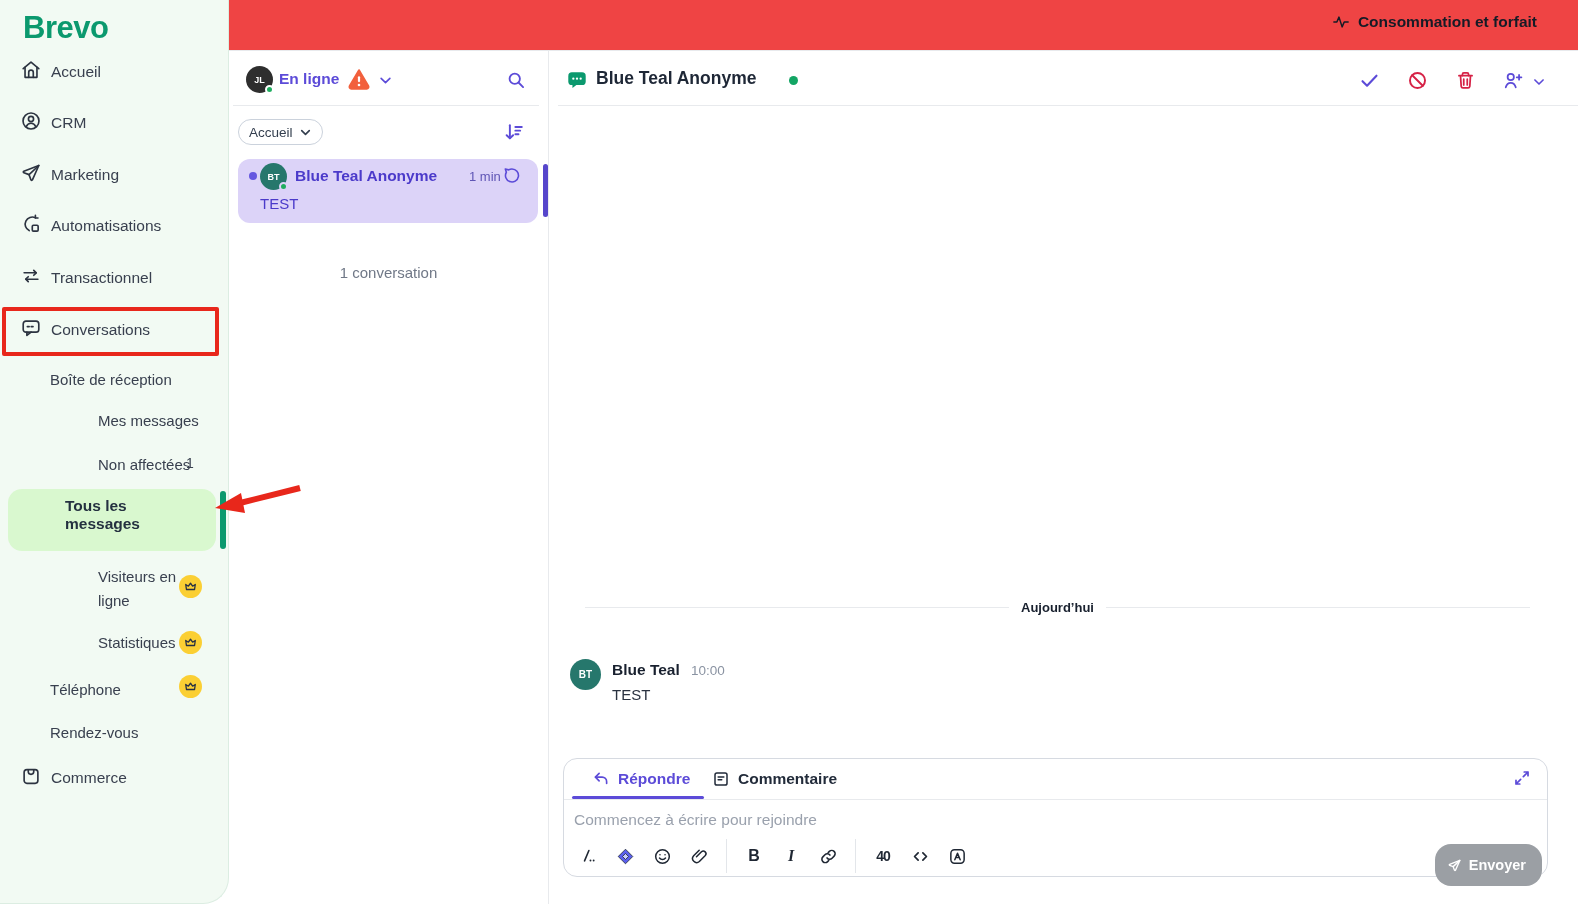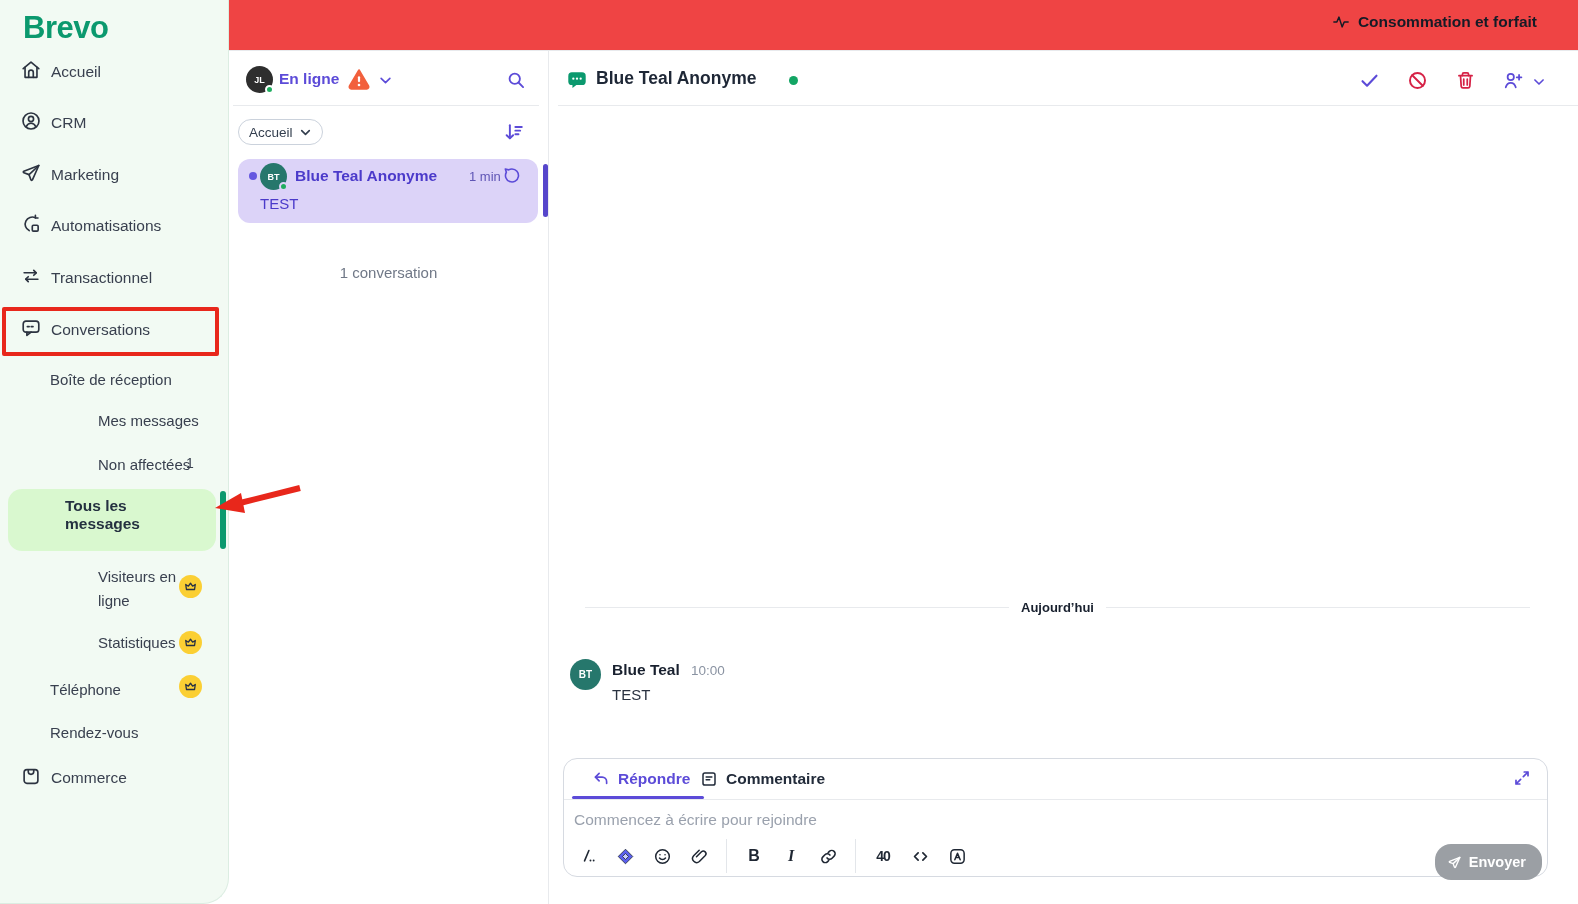--- a/index.html
+++ b/index.html
@@ -58,35 +58,35 @@
   .date-divider .lbl { font-size:13px; font-weight:700; color:#18202e; }
   .msg-author { position:absolute; left:612px; top:661px; font-size:15.5px; font-weight:700; color:#18202e; }
   .msg-time { position:absolute; left:691px; top:663px; font-size:13.5px; color:#8a93a2; }
   .msg-text { position:absolute; left:612px; top:686px; font-size:15px; color:#2a3240; }
 
   
   .composer { position:absolute; left:563px; top:758px; width:985px; height:119px; border:1px solid #d6dae1; border-radius:14px; background:#fff; }
   .tab { position:absolute; top:11px; display:flex; align-items:center; gap:8px; font-size:15.5px; font-weight:700; cursor:pointer; }
   .tab svg { width:18px; height:18px; }
   .tab-reply { left:28px; color:#5c4bd8; }
-  .tab-comment { left:136px; color:#222b3a; }
+  .tab-comment { left:148px; color:#222b3a; }
   .tab-underline { position:absolute; left:8px; top:37px; width:132px; height:3px; background:#5c4bd8; border-radius:2px; }
   .tabs-divider { position:absolute; left:0; right:0; top:40px; height:1px; background:#e8eaed; }
   .composer-input { position:absolute; left:10px; top:49px; width:700px; height:24px; border:none; outline:none;
                     font-size:15.5px; color:#0f172a; font-family:"Liberation Sans", sans-serif; background:transparent; }
   .composer-input::placeholder { color:#9aa1ad; opacity:1; }
   .expand-btn { position:absolute; right:16px; top:10px; width:18px; height:18px; cursor:pointer; }
   .toolbar { position:absolute; left:14px; top:80px; display:flex; align-items:center; gap:17px; height:34px; }
   .tbtn { width:20px; height:20px; display:flex; align-items:center; justify-content:center; cursor:pointer; color:#1f2733; }
   .tbtn svg { width:19px; height:19px; stroke:#1f2733; }
   .tsep { width:1px; height:34px; background:#e3e6ea; }
   .glyph-b { font-weight:800; font-size:16px; }
   .glyph-i { font-weight:700; font-size:16px; font-style:italic; font-family:"Liberation Serif", serif; }
   .glyph-q { font-weight:800; font-size:14px; letter-spacing:-1px; }
-  .send-btn { position:absolute; right:5px; top:85px; height:36px; padding:0 16px 0 12px; background:#9b9fa4; border:none;
+  .send-btn { position:absolute; right:5px; top:85px; height:42px; padding:0 16px 0 12px; background:#9b9fa4; border:none;
               border-radius:16px; color:#fff; font-size:14.5px; font-weight:700; display:flex; align-items:center; gap:7px;
               cursor:pointer; font-family:"Liberation Sans", sans-serif; }
   .send-btn svg { width:15px; height:15px; stroke:#fff; }
 
   svg.sline { fill:none; stroke-linecap:round; stroke-linejoin:round; }
 </style>
 </head>
 <body>
 
 <div class="stage">

